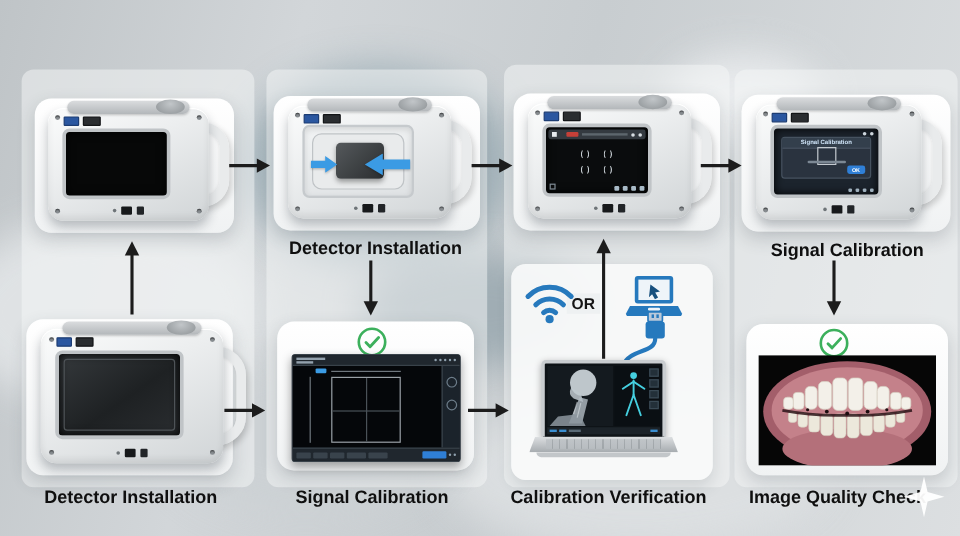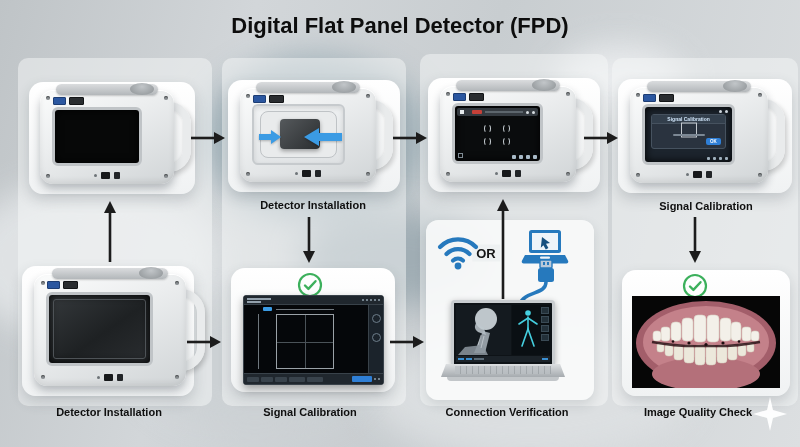--- a/index.html
+++ b/index.html
@@ -4,21 +4,21 @@
 <style>
   *{margin:0;padding:0;box-sizing:border-box;}
   body{width:800px;height:447px;font-family:"Liberation Sans",sans-serif;}
   #stage{position:relative;width:800px;height:447px;overflow:hidden;
          background:linear-gradient(105deg,#bfc4c7 0%,#d2d6d9 28%,#c8cdd0 55%,#dcdfe1 100%);}
   .blob{position:absolute;filter:blur(16px);border-radius:50%;}
   .band{position:absolute;top:58px;height:348px;background:rgba(245,247,248,.5);border-radius:10px;}
   .card{position:absolute;background:linear-gradient(180deg,#ffffff,#f0f2f3);border-radius:14px;
         box-shadow:0 6px 14px rgba(55,65,75,.20);}
   .title{position:absolute;top:13px;left:0;width:100%;text-align:center;font-size:22px;font-weight:700;color:#0d0d0d;}
-  .lbl{position:absolute;font-weight:700;font-size:11px;color:#0f0f0f;white-space:nowrap;transform:translateX(-50%);}
+  .lbl{position:absolute;font-weight:700;font-size:15px;color:#0f0f0f;white-space:nowrap;transform:translateX(-50%);}
   .arrow{position:absolute;}
   
   .device{position:absolute;}
   .handle{position:absolute;top:13%;right:-17px;width:44px;height:74%;border:8px solid #e9ebec;
           border-radius:26px;box-shadow:2px 3px 5px rgba(0,0,0,.18),inset 0 0 3px rgba(0,0,0,.12);}
   .dbody{position:absolute;inset:0;background:linear-gradient(155deg,#fbfcfc 0%,#eceeef 40%,#d1d5d7 100%);
          border-radius:13px;box-shadow:0 5px 9px rgba(30,40,50,.28),inset 0 1px 0 #fff,inset 0 -3px 6px rgba(0,0,0,.08);}
   .ridge{position:absolute;top:-6px;left:12%;width:76%;height:11px;background:linear-gradient(#dadcde,#b3b7ba);
          border-radius:6px;box-shadow:0 1px 2px rgba(0,0,0,.2);}
   .dial{position:absolute;top:-7px;right:15%;width:24px;height:12px;border-radius:50%;
@@ -126,21 +126,20 @@
   <div class="blob" style="left:300px;top:210px;width:190px;height:95px;background:#7f939d;opacity:.55;"></div>
   <div class="blob" style="left:555px;top:45px;width:130px;height:75px;background:#eceef0;opacity:.9;"></div>
   <div class="blob" style="left:370px;top:330px;width:320px;height:130px;background:#dfe2e4;opacity:.8;"></div>
   <div class="blob" style="left:140px;top:300px;width:230px;height:130px;background:#ccd1d4;opacity:.8;"></div>
 
   <div class="band" style="left:18px;width:194px;"></div>
   <div class="band" style="left:222px;width:184px;"></div>
   <div class="band" style="left:420px;width:188px;top:54px;height:352px;"></div>
   <div class="band" style="left:612px;width:186px;"></div>
 
-  <div class="title">Digital Flat Panel Detector (FPD)</div>
 
   <div class="card" style="left:29px;top:82px;width:166px;height:112px;"></div>
   <div class="device" style="left:40px;top:90px;width:134px;height:94px;">
     <div class="handle"></div>
     <div class="dbody">
       <div class="ridge"></div>
       <div class="dial"></div>
       <div class="ports">
           <span class="p-blue"></span>
           <span class="p-dark"></span>
@@ -446,21 +445,21 @@
         <span class="tbb"></span>
         <span class="tbg"></span>
         <span class="sp"></span>
         <span class="tbb"></span>
       </div>
   </div>
   <div class="lap-base">
       <div class="lap-kb"></div>
     </div>
   <div class="lap-front"></div>
-  <div class="lbl" style="left:507px;top:406px;">Connection Verification</div>
+  <div class="lbl" style="left:507px;top:406px;">Calibration Verification</div>
 
   <div class="card" style="left:622px;top:270px;width:168px;height:126px;"></div>
   <svg class="check" style="left:682px;top:273px;" width="26" height="26" viewBox="0 0 26 26">
       <circle cx="13" cy="13" r="11" fill="#fdfefe" stroke="#3cb05c" stroke-width="2.2"></circle>
       <path d="M8 13.5 l3.4 3.4 L18.5 9.2" stroke="#3cb05c" stroke-width="2.4" fill="none" stroke-linecap="round" stroke-linejoin="round"></path>
     </svg>
   <svg style="position:absolute;left:632px;top:296px;" width="148" height="92" viewBox="0 0 148 92">
     <rect width="148" height="92" fill="#060606"></rect>
     <ellipse cx="74" cy="47" rx="70" ry="42" fill="#a35e6a"></ellipse>
     <ellipse cx="74" cy="46" rx="63" ry="36" fill="#c4818a"></ellipse>

